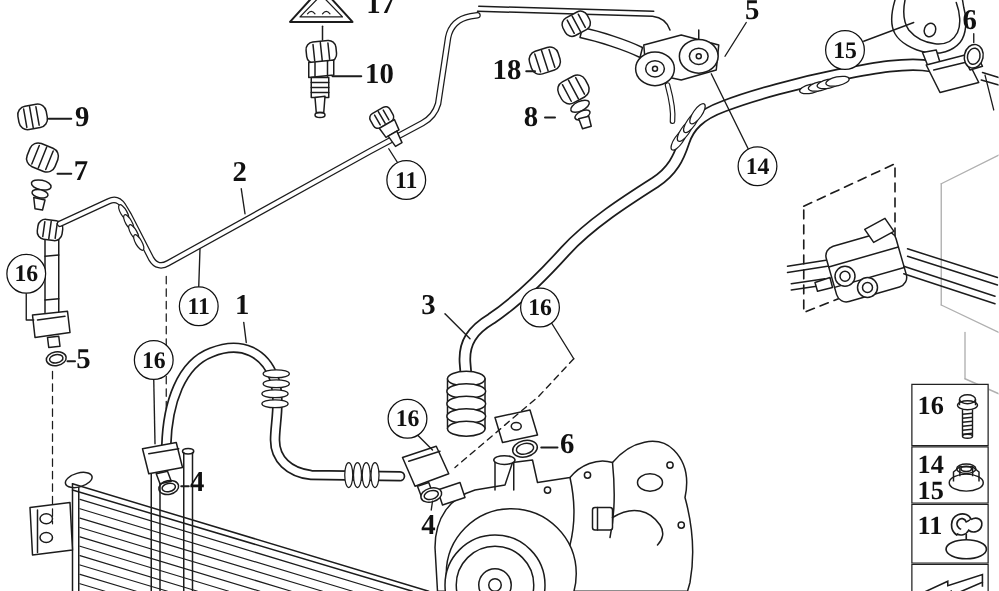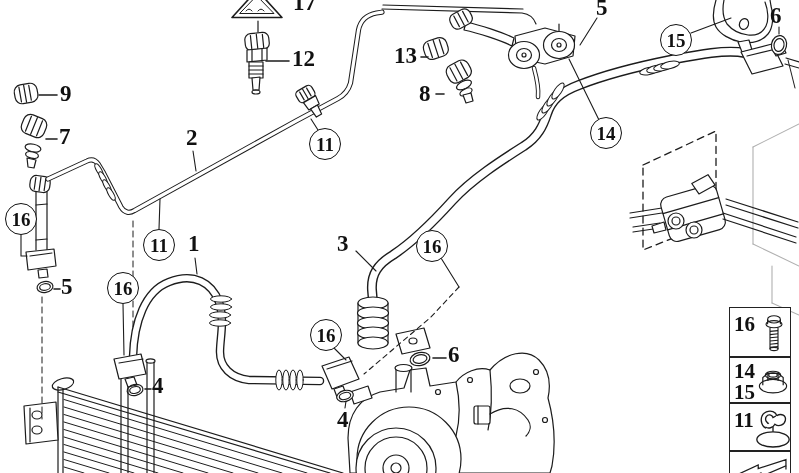--- a/index.html
+++ b/index.html
@@ -365,26 +365,26 @@
     <line x1="123" y1="304" x2="124" y2="355" stroke-width="1.1"></line>
     <line x1="334" y1="348" x2="346" y2="360" stroke-width="1.1"></line>
     <line x1="441" y1="258" x2="459" y2="287" stroke-width="1.1"></line>
     <polyline points="459,287 431,317 364,374" stroke-dasharray="5 4" stroke-width="1.1"></polyline>
     <line x1="599" y1="120" x2="569" y2="59" stroke-width="1.1"></line>
     <line x1="691" y1="33" x2="731" y2="18" stroke-width="1.1"></line>
   </g>
 </svg>
 
 <div class="lbl" style="left:293px;top:-9px">17</div>
-<div class="lbl" style="left:292px;top:47px">12</div>
+<div class="lbl" style="left:292px;top:47px">10</div>
 <div class="lbl" style="left:60px;top:82px">9</div>
 <div class="lbl" style="left:59px;top:125px">7</div>
 <div class="lbl" style="left:186px;top:126px">2</div>
 <div class="lbl" style="left:596px;top:-4px">5</div>
-<div class="lbl" style="left:394px;top:44px">13</div>
+<div class="lbl" style="left:394px;top:44px">18</div>
 <div class="lbl" style="left:419px;top:82px">8</div>
 <div class="lbl" style="left:770px;top:4px">6</div>
 <div class="lbl" style="left:188px;top:232px">1</div>
 <div class="lbl" style="left:337px;top:232px">3</div>
 <div class="lbl" style="left:61px;top:275px">5</div>
 <div class="lbl" style="left:152px;top:374px">4</div>
 <div class="lbl" style="left:337px;top:408px">4</div>
 <div class="lbl" style="left:448px;top:343px">6</div>
 
 <div class="clbl" style="left:309px;top:128px">11</div>

